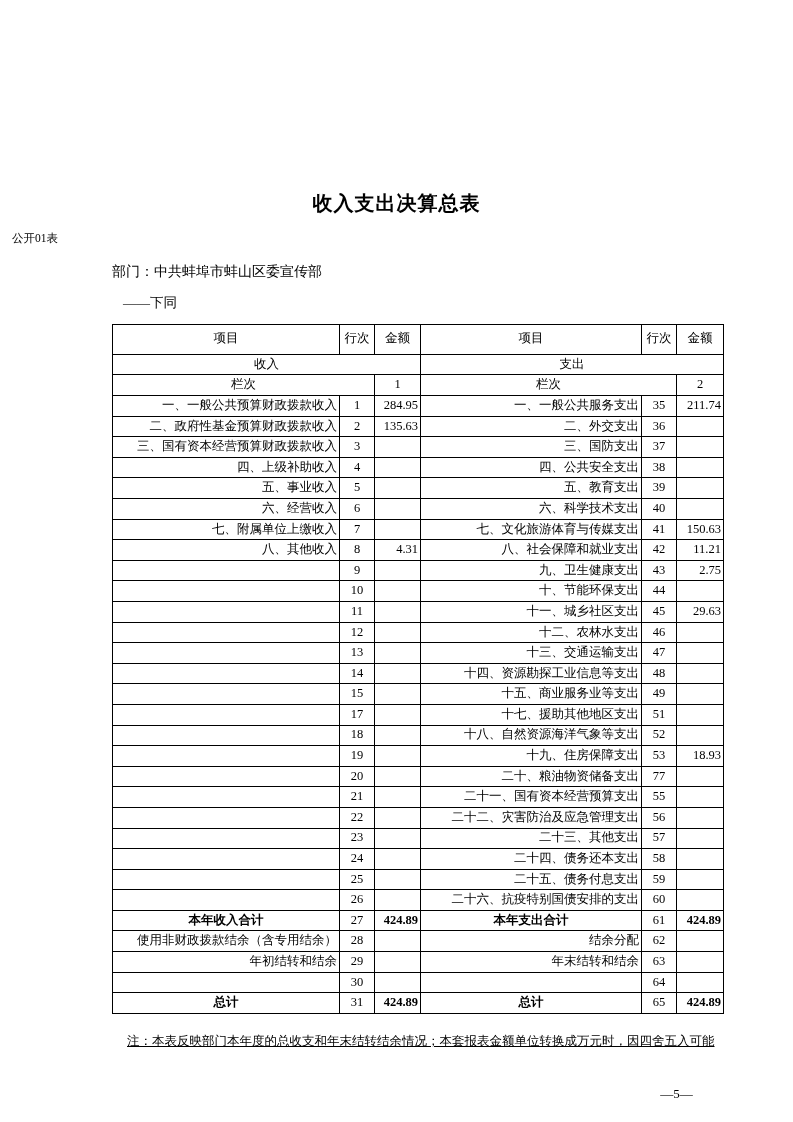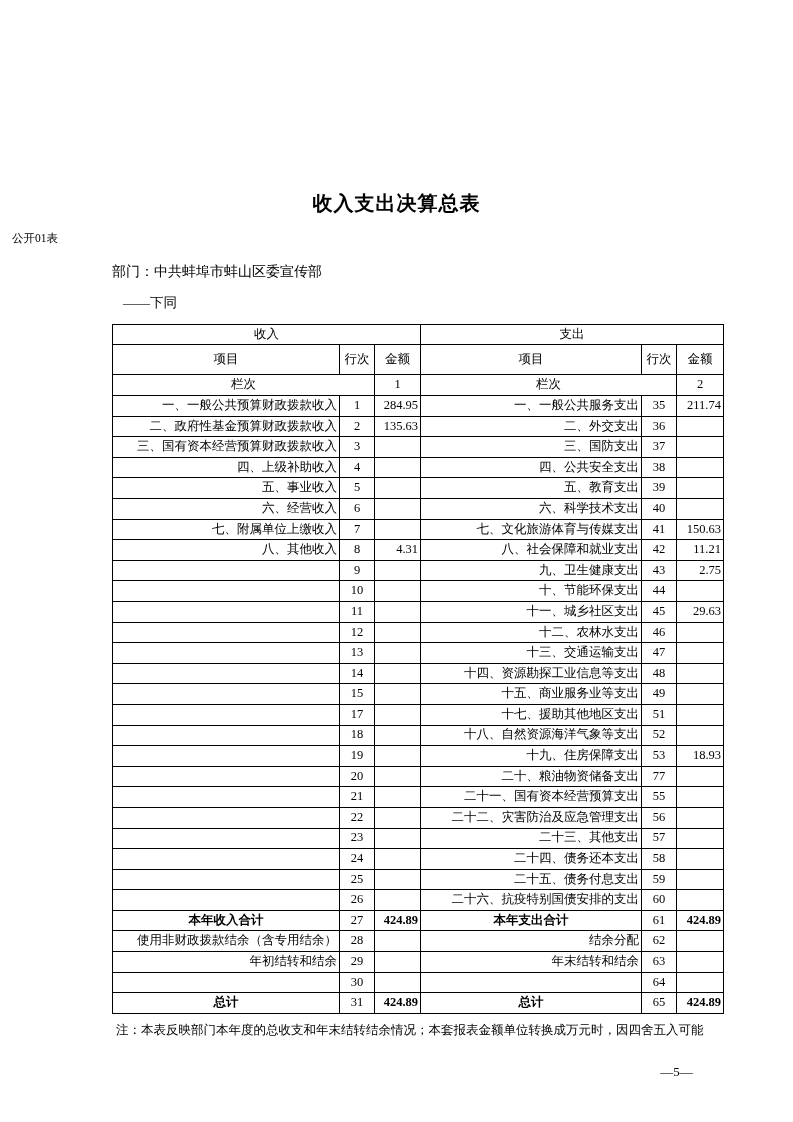--- a/index.html
+++ b/index.html
@@ -64,24 +64,25 @@
     line-height: 1.1;
     vertical-align: middle;
   }
   .c-left { text-align: right; padding-left: 4px; }
   .c-center { text-align: center; }
   .c-right { text-align: right; padding-right: 4px; }
   .bold { font-weight: bold; margin-top: 44px; }
   .hdr { text-align: center; font-size: 13px; }
   .note {
     font-size: 12.5px;
-    margin: 4px;
+    margin: 15px;
     padding-left: 100px;
     padding-top: 4px;
     line-height: 1.3;
+    text-decoration: underline;
   }
   .pagenum {
     text-align: center;
     font-size: 13px;
     padding-top: 22px;
     padding-left: 560px;
   }
 </style>
 </head>
 <body>
@@ -104,30 +105,30 @@
     <colgroup>
       <col style="width:227px">
       <col style="width:35px">
       <col style="width:46px">
       <col style="width:221px">
       <col style="width:35px">
       <col style="width:47px">
     </colgroup>
     <tbody id="table-body">
       <tr>
-        <td class="hdr" colspan="3">收入</td>
-        <td class="hdr" colspan="3">支出</td>
-      </tr>
-      <tr>
         <td class="hdr" style="height:29px">项目</td>
         <td class="hdr">行次</td>
         <td class="hdr">金额</td>
         <td class="hdr">项目</td>
         <td class="hdr">行次</td>
         <td class="hdr">金额</td>
+      </tr>
+      <tr>
+        <td class="hdr" colspan="3">收入</td>
+        <td class="hdr" colspan="3">支出</td>
       </tr>
       <tr>
         <td class="c-center" colspan="2">栏次</td>
         <td class="c-center">1</td>
         <td class="c-center" colspan="2">栏次</td>
         <td class="c-center">2</td>
       </tr>
     <tr>
           <td class="c-left">一、一般公共预算财政拨款收入</td>
           <td class="c-center">1</td>

